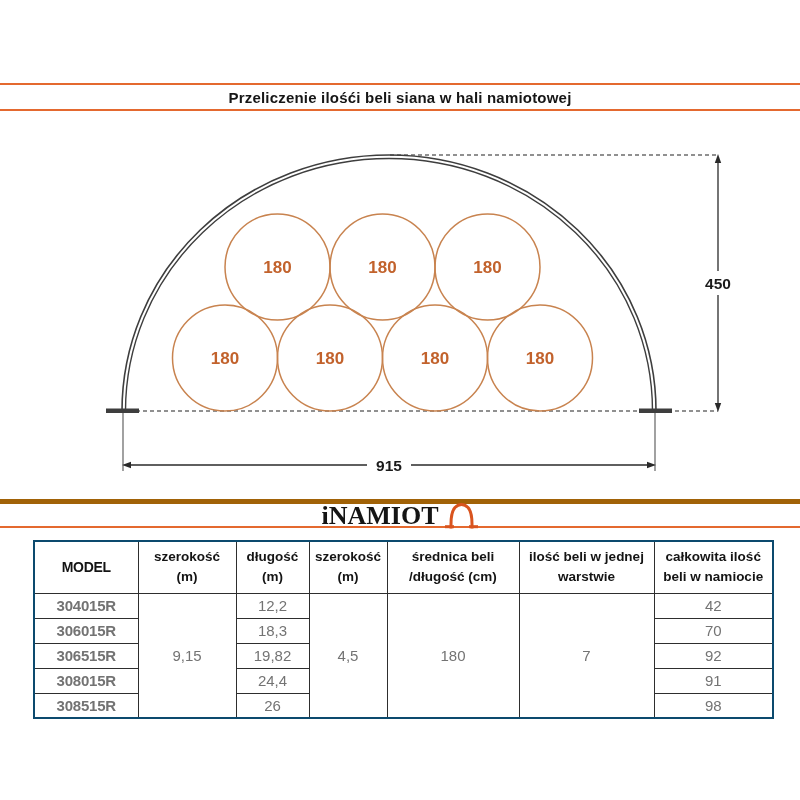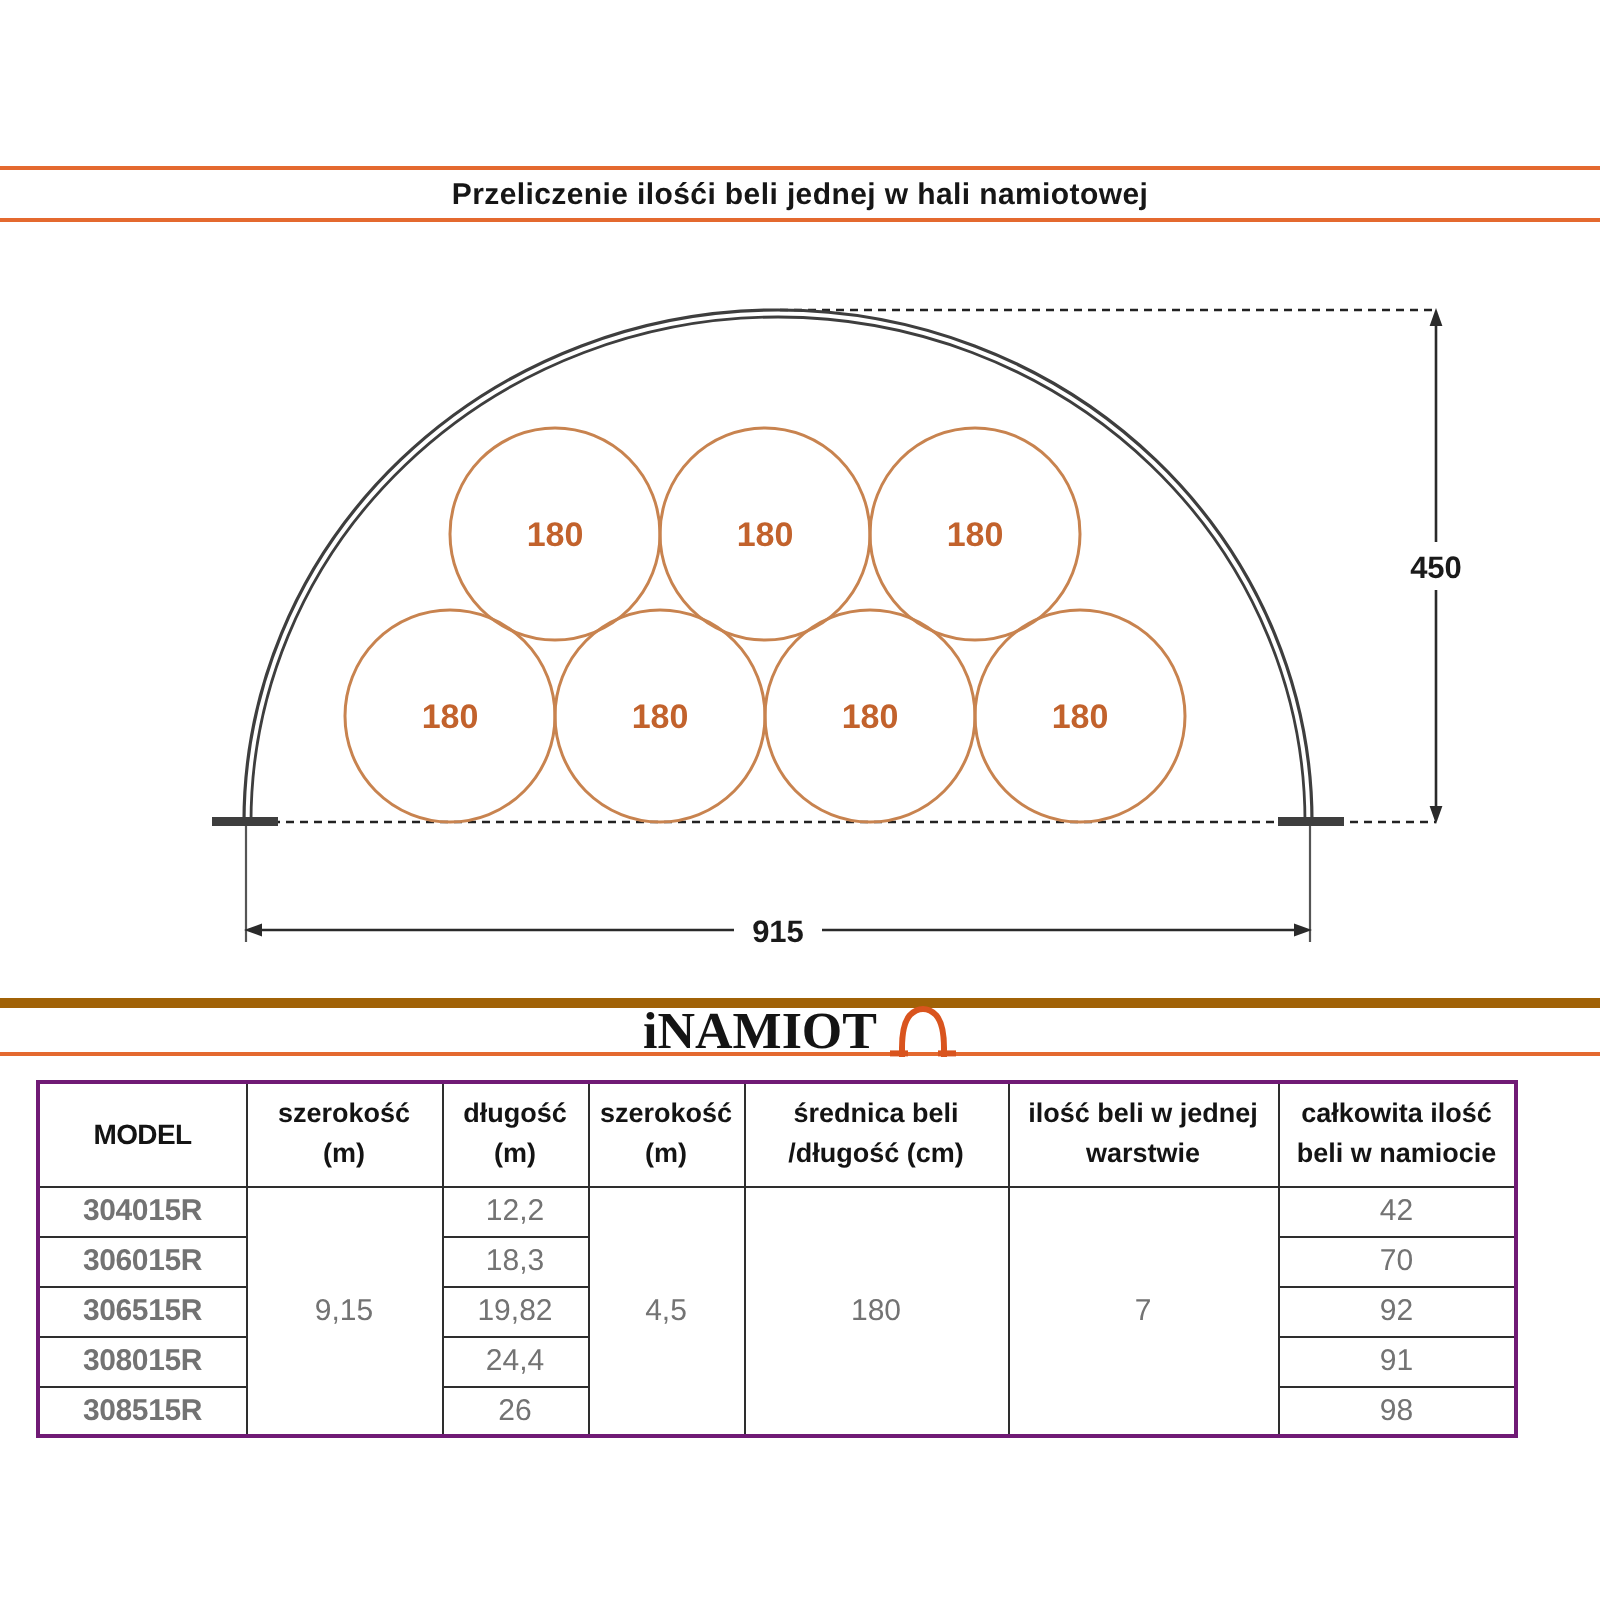--- a/index.html
+++ b/index.html
@@ -23,40 +23,40 @@
     border-top:5px solid #a16207; border-bottom:2px solid #e4692f;
     display:flex; align-items:center; justify-content:center; gap:5px;
   }
   .logo-text {
     font-family:"Liberation Serif", serif; font-weight:bold;
     font-size:26px; line-height:25px; color:#141414; letter-spacing:0;
   }
   .logo-icon { display:block; margin-top:1px; }
   
   .sheet-table {
-    position:absolute; left:18px; top:540px; width:739px;
+    position:absolute; left:33px; top:540px; width:739px;
     border-collapse:collapse; table-layout:fixed;
-    border:2px solid #701a75;
+    border:2px solid #0c4a6e;
     padding-left:47px;
   }
   .sheet-table th, .sheet-table td {
     border:1.5px solid #2e2e2e; text-align:center; vertical-align:middle;
     padding:0; background:#fff;
   }
   .sheet-table thead th { height:52px; font-weight:bold; font-size:13.5px; line-height:1.5; color:#141414; }
   .sheet-table thead th.model-h { font-weight:bold; font-size:14px; letter-spacing:-.3px; }
   .sheet-table thead th span { display:block; }
   .sheet-table tbody td { height:25px; font-size:15px; color:#737373; }
   .sheet-table tbody td.model-c { font-weight:bold; letter-spacing:-.2px; }
 </style>
 </head>
 <body>
 
 <div class="title-band">
-  <span>Przeliczenie ilośći beli jednej w hali namiotowej</span>
+  <span>Przeliczenie ilośći beli siana w hali namiotowej</span>
 </div>
 
 <svg class="diagram-svg" width="800" height="345" viewBox="0 140 800 345">
 
   <line x1="108" y1="411" x2="718" y2="411" stroke="#222" stroke-width="1.2" stroke-dasharray="4 3"></line>
   <line x1="390" y1="155" x2="716" y2="155" stroke="#222" stroke-width="1.2" stroke-dasharray="4 3"></line>
 
   <path d="M122 411 A 267 256 0 0 1 656 411" fill="none" stroke="#3e3e3e" stroke-width="1.6"></path>
   <path d="M125.5 411 A 263.5 252.5 0 0 1 652.5 411" fill="none" stroke="#3e3e3e" stroke-width="1.4"></path>
 

